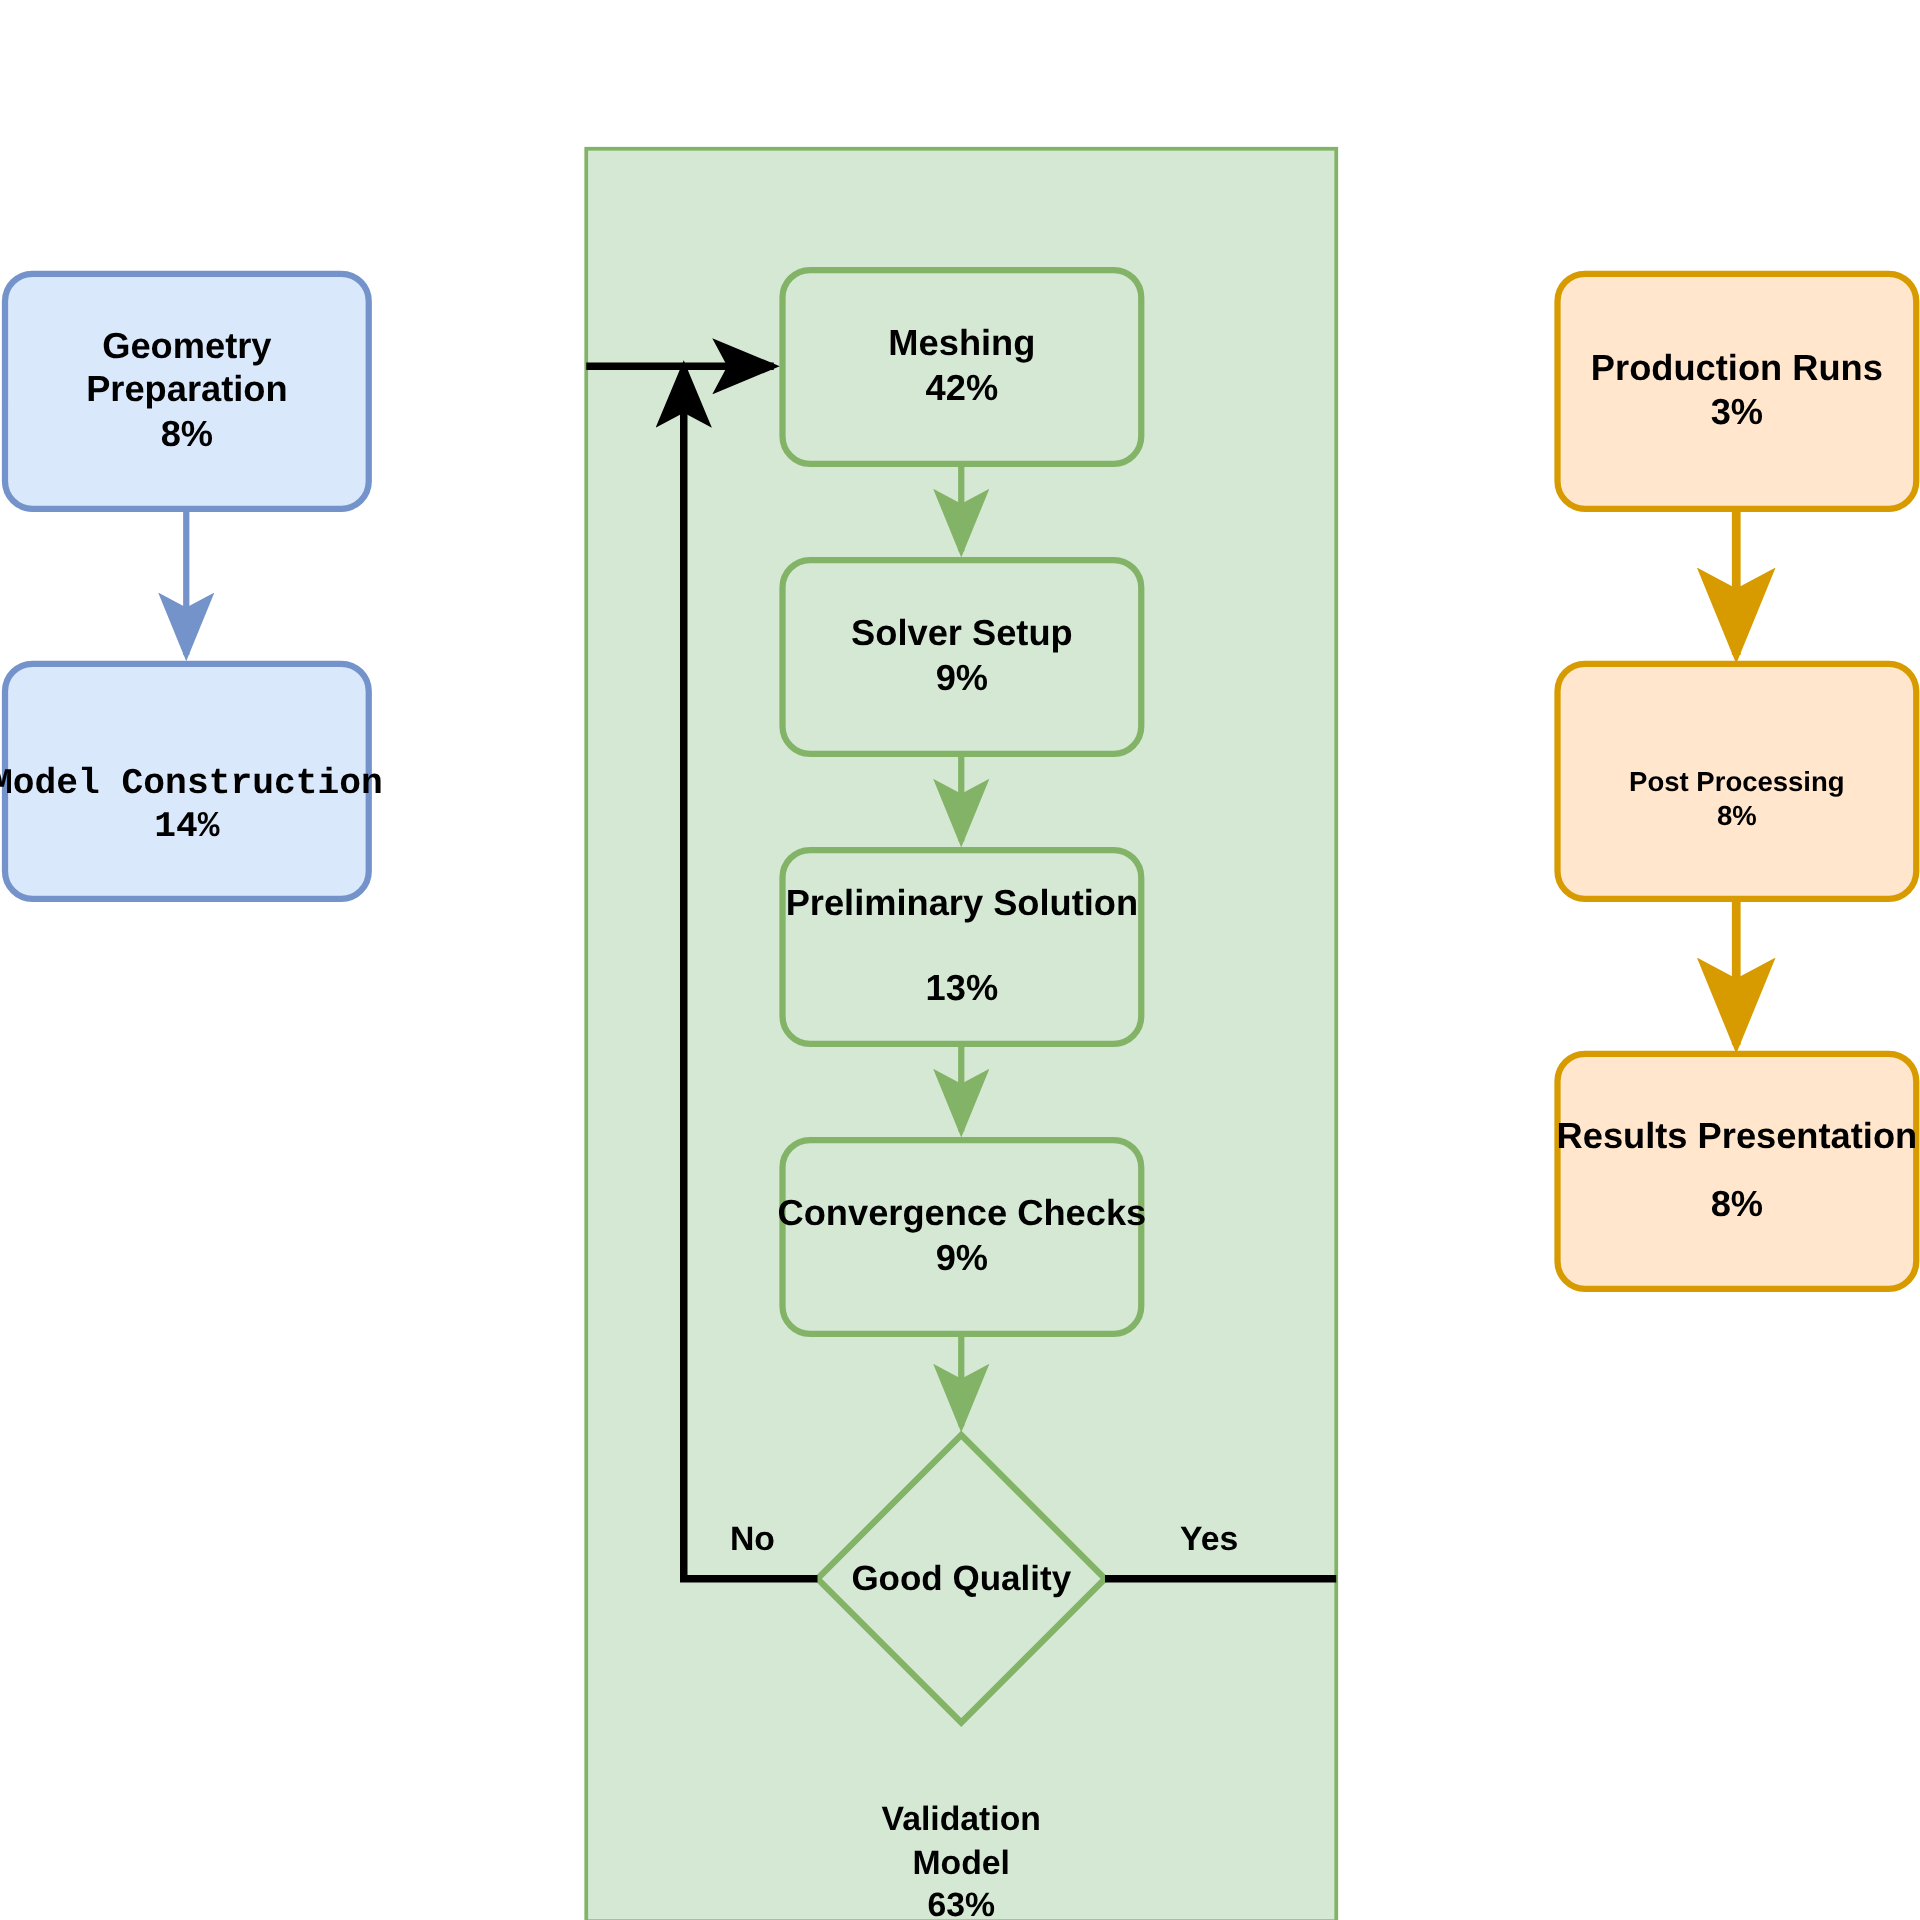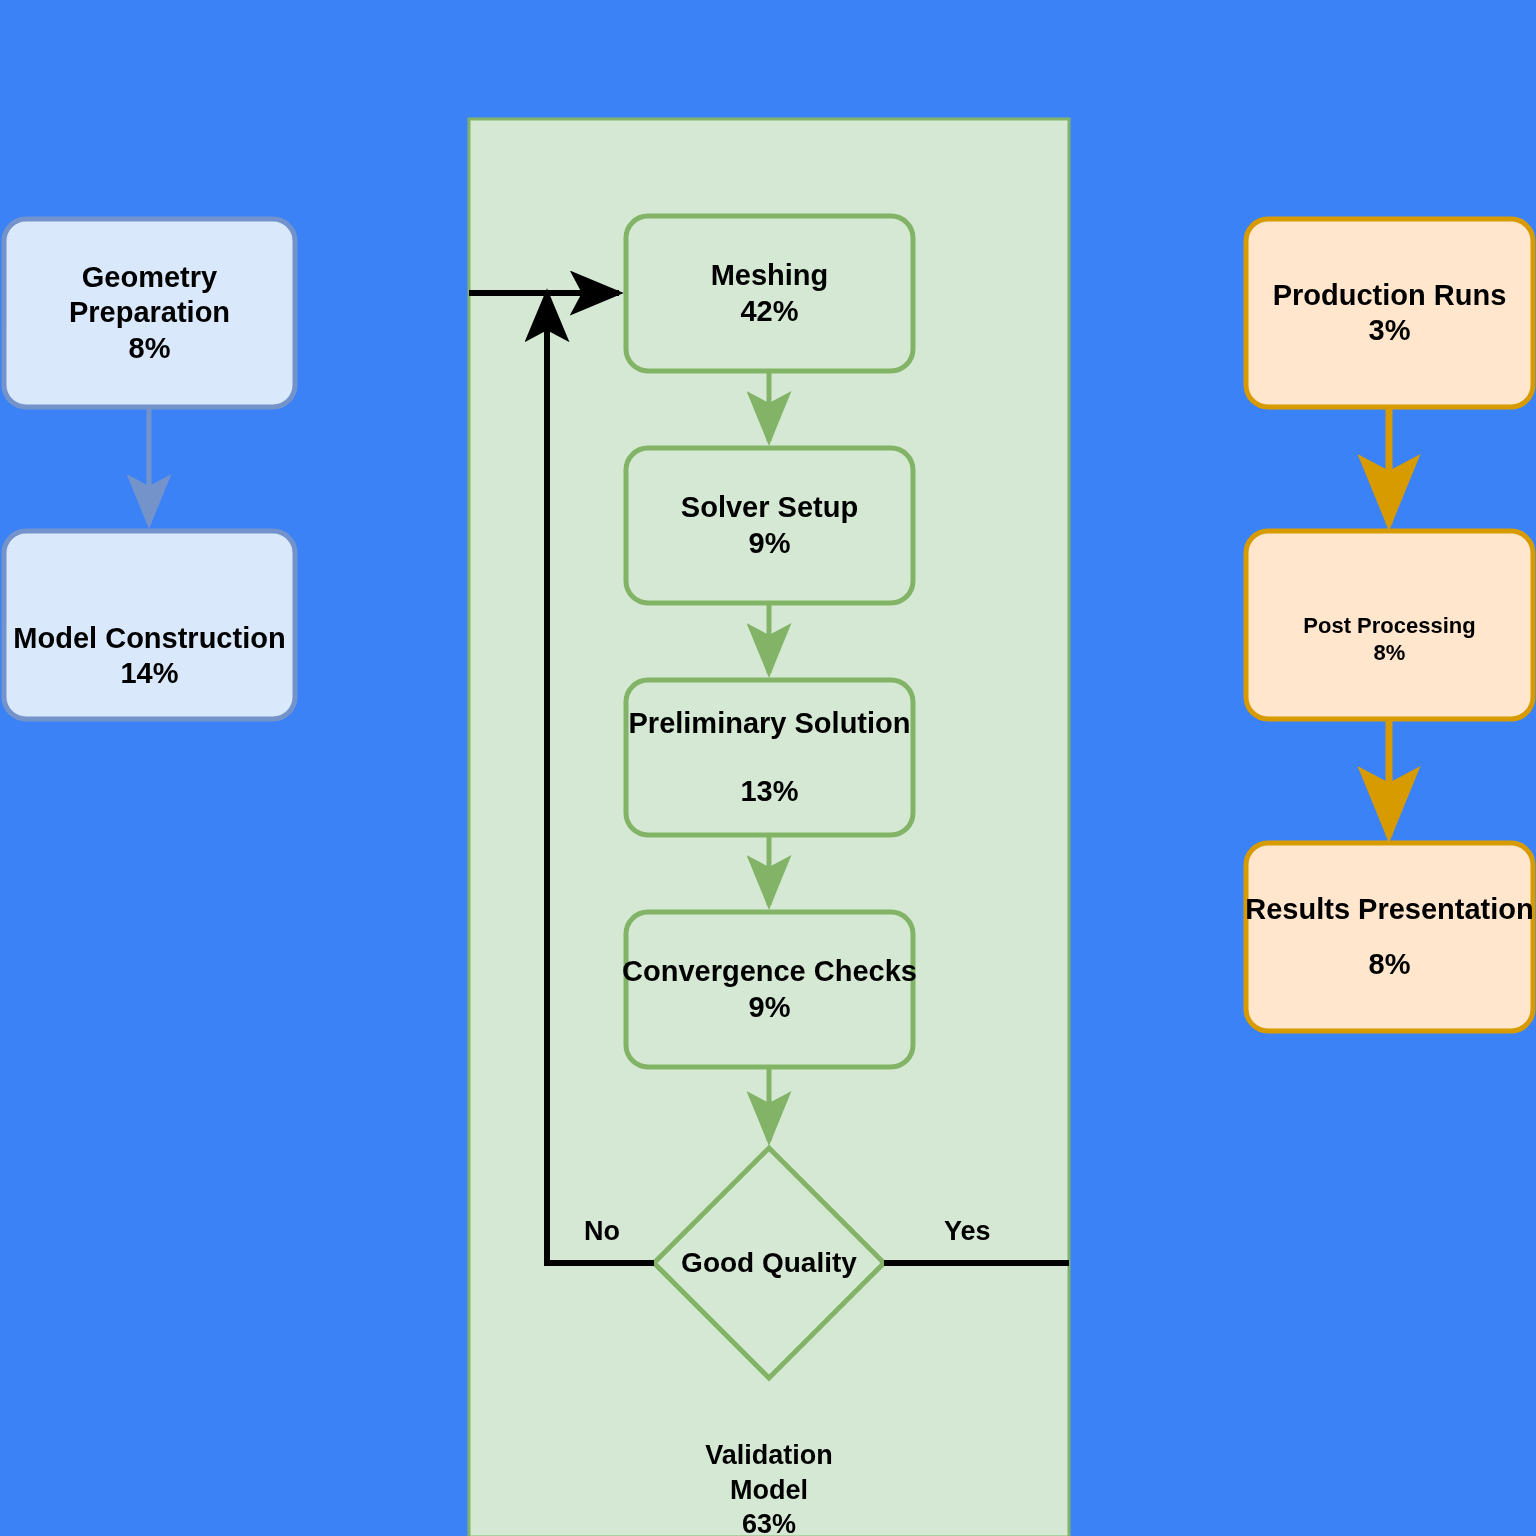--- a/index.html
+++ b/index.html
@@ -4,21 +4,21 @@
 <style>
   html, body {
     margin: 0;
     padding: 0;
     background: #000000;
   }
   #canvas {
     position: relative;
     width: 1536px;
     height: 1536px;
-    background: #3b82f6;
+    background: #ffffff;
     overflow: hidden;
     font-family: "Liberation Sans", sans-serif;
   }
   svg.layer {
     position: absolute;
     top: 0;
     left: 0;
     width: 1536px;
     height: 1536px;
   }
@@ -102,21 +102,21 @@
     <line x1="1389" y1="407" x2="1389" y2="524" stroke="#d79b00" stroke-width="7" marker-end="url(#ah-orange)"></line>
     <line x1="1389" y1="719" x2="1389" y2="836" stroke="#d79b00" stroke-width="7" marker-end="url(#ah-orange)"></line>
   </svg>
 
   <div class="node-label" style="left:4px; top:219px; width:291px; height:188px; font-size:29px;">
     <span class="ttl">Geometry</span>
     <span class="ttl">Preparation</span>
     <span class="ttl">8%</span>
   </div>
 
-  <div class="node-label" style="left:4px; top:562px; width:291px; height:188px; font-size:29px;">
+  <div class="node-label" style="left:4px; top:550px; width:291px; height:188px; font-size:29px;font-family:Liberation Mono, monospace;">
     <span class="ttl">Model Construction</span>
     <span class="ttl">14%</span>
   </div>
 
   <div class="node-label" style="left:626px; top:216px; width:287px; height:155px; font-size:29px;">
     <span class="ttl">Meshing</span>
     <span class="ttl">42%</span>
   </div>
 
   <div class="node-label" style="left:626px; top:448px; width:287px; height:155px; font-size:29px;">

